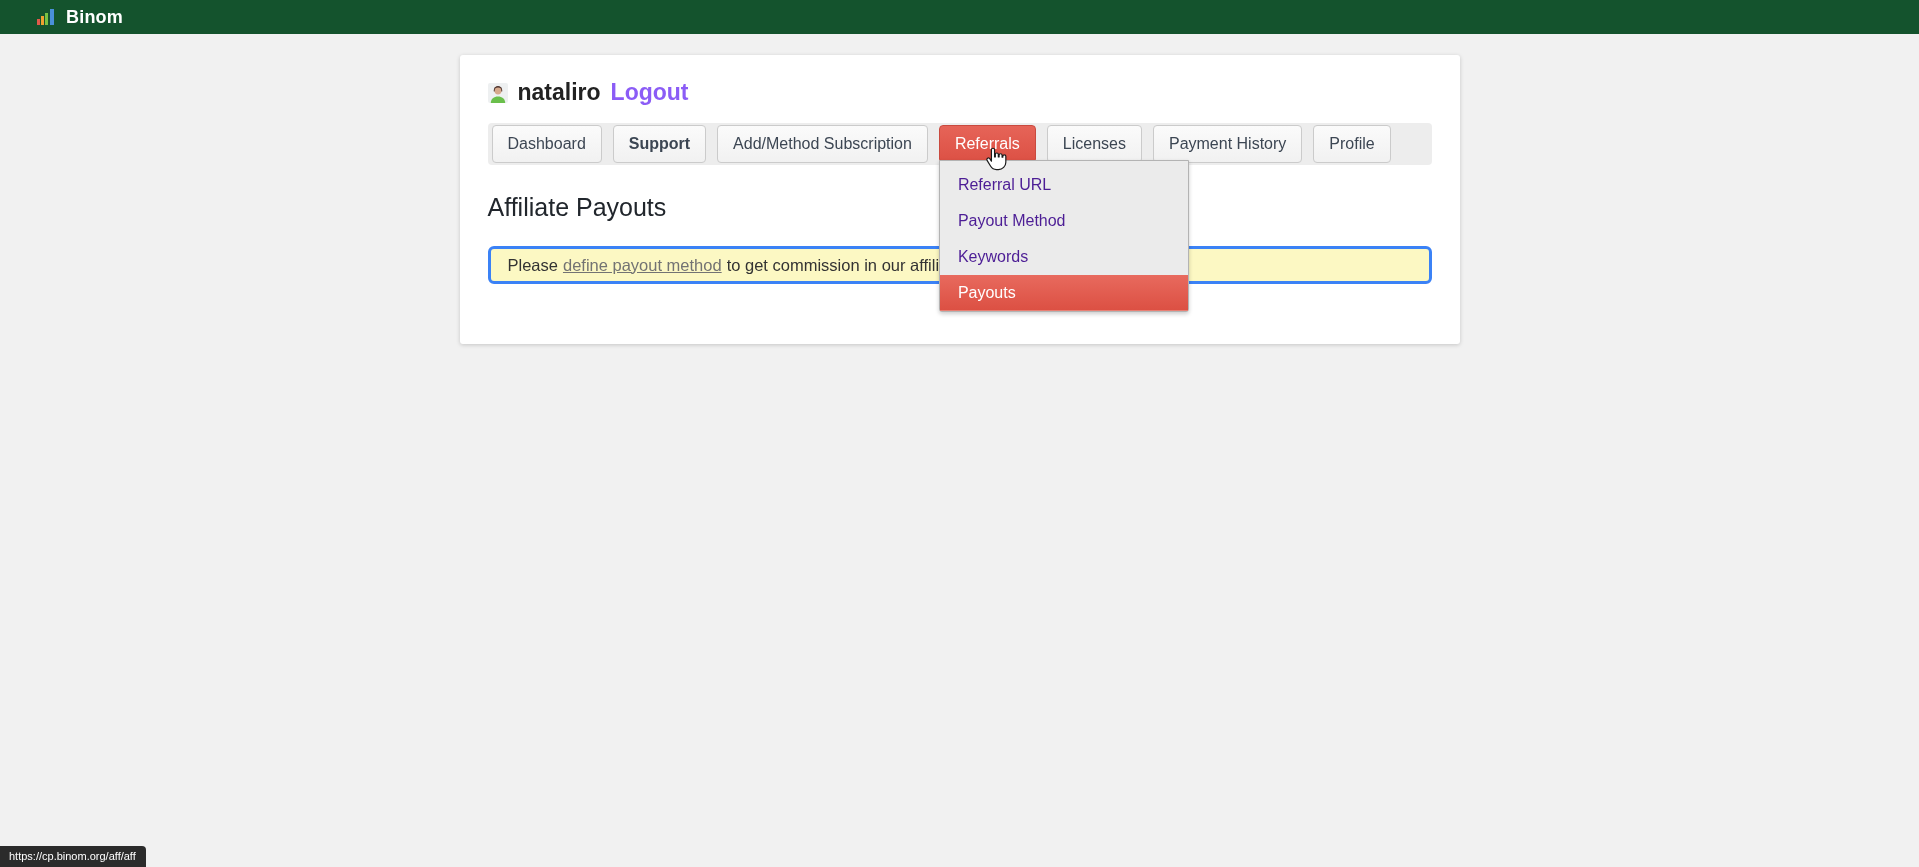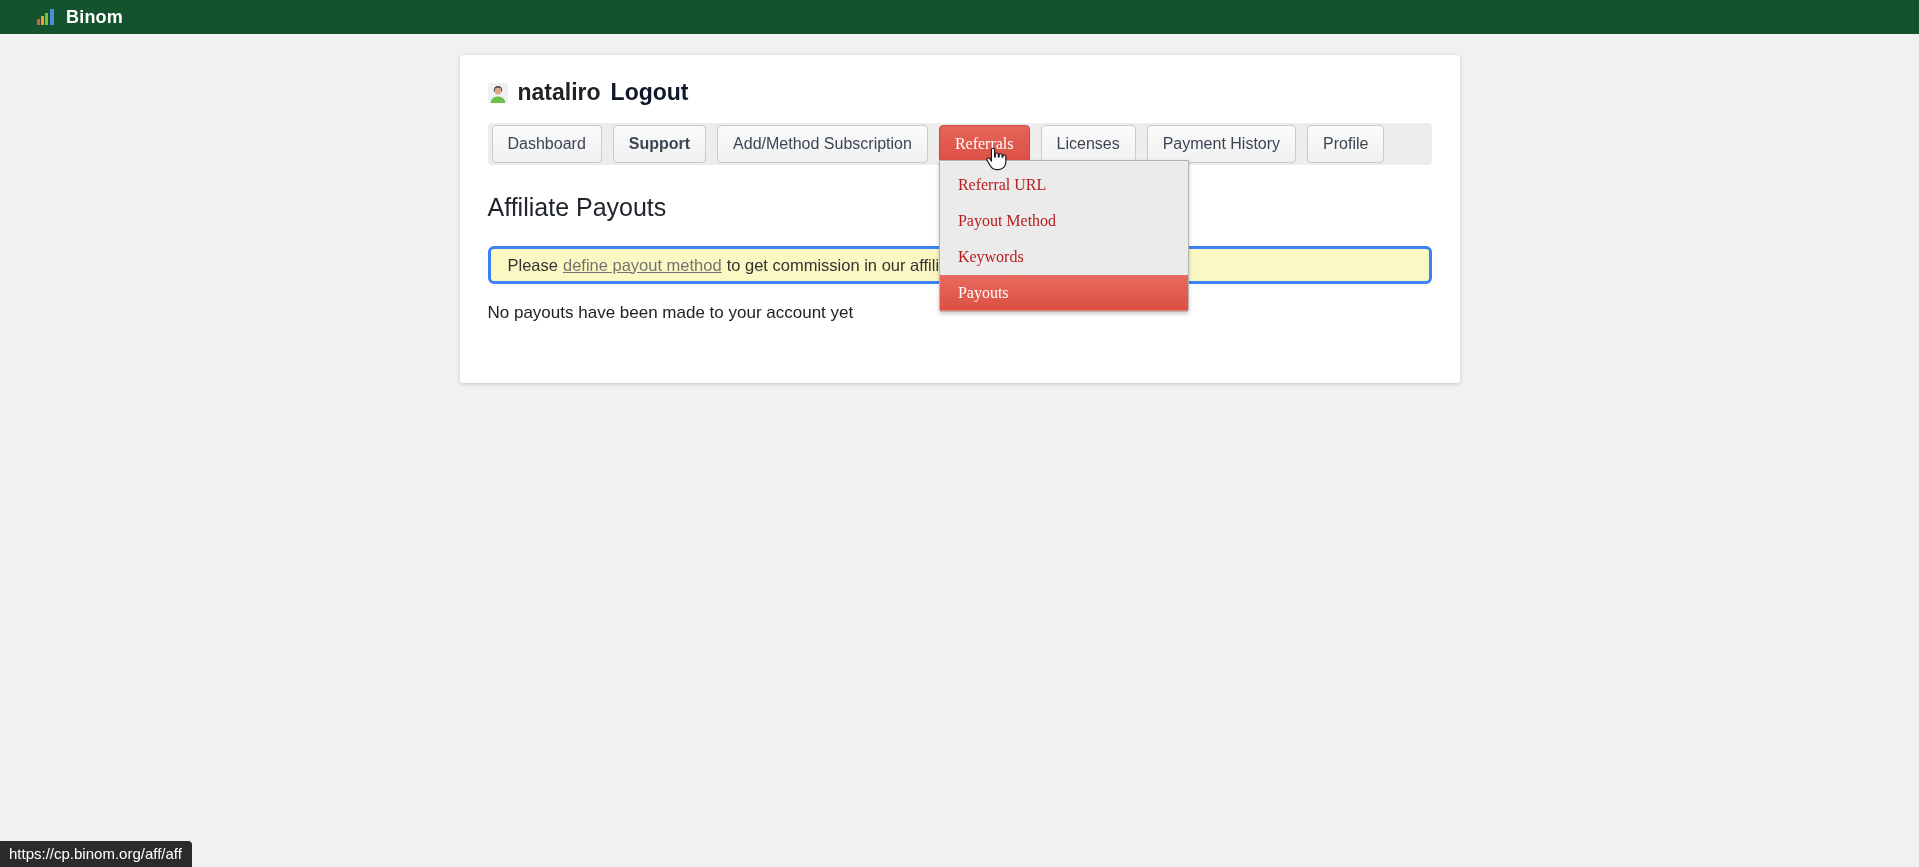--- a/index.html
+++ b/index.html
@@ -23,51 +23,51 @@
   
   .card {
     width:1000px; margin:21px auto 0; background:#fff; border-radius:3px;
     box-shadow:0 1px 4px rgba(0,0,0,.18);
     padding:24px 28px 60px 28px;
     position:relative;
   }
 
   .user-row { display:flex; align-items:center; gap:10px; font-size:23px; }
   .user-name { font-weight:700; color:#222; }
-  .logout-link { color:#0f172a; font-weight:700; text-decoration:none; cursor:pointer; }
+  .logout-link { color:#8b5cf6; font-weight:700; text-decoration:none; cursor:pointer; }
 
   
   .navbar {
     margin-top:17px; background:#ededed; border-radius:4px; padding:4px;
     display:flex; gap:11px; position:relative; height:42px; align-items:center;
   }
   .tab {
     position:relative;
     background:linear-gradient(#fbfbfb,#f1f1f1);
     border:1px solid #cbcbcb; border-radius:4px;
     color:#3c4653; font-size:16px; padding:16px 15px; height:38px;
     display:flex; align-items:center; cursor:pointer; white-space:nowrap;
     font-family:inherit;
   }
   .tab.bold { font-weight:700; }
   .tab.active {
     background:linear-gradient(#e66458,#dc5044);
-    border-color:#c94a3f; color:#fff;font-family:Liberation Serif, serif;
+    border-color:#c94a3f; color:#fff;
   }
 
   
   .dropdown {
     position:absolute; top:34px; left:-1px; width:250px;
     background:#ebebeb; border:1px solid #b3b3b3; border-radius:0 0 3px 3px;
     box-shadow:0 2px 4px rgba(0,0,0,.2); z-index:20; padding-top:6px;
     cursor:default;
   }
   .dropdown-item {
     height:36px; line-height:36px; padding-left:18px; font-size:16px;
-    color:#b91c1c; cursor:pointer;
+    color:#4c1d95; cursor:pointer;
   }
   .dropdown-item.active {
     background:linear-gradient(#e86a5e,#dc5043);
     color:#fff; border-bottom:1px solid #e98074;
   }
 
   
   .cursor {
     position:absolute; left:44px; top:20px; z-index:30; pointer-events:none;
   }
@@ -80,21 +80,21 @@
     margin-top:24px; height:38px; background:#fcf8c3; border:3px solid #3b82f6;
     border-radius:6px; display:flex; align-items:center; padding-left:17px;
     font-size:16.5px; color:#333; gap:5px; white-space:nowrap; overflow:hidden;
   }
   .notice a { color:#737373; text-decoration:underline; cursor:pointer; }
   .empty-text { margin-top:19px; font-size:17px; color:#222; }
 
   
   .status-tooltip {
     position:fixed; left:0; bottom:0; background:#2b2b2b; color:#fff;
-    font-size:15px; padding:4px 10px 5px 9px; border-radius:0 4px 0 0;
+    font-size:11px; padding:4px 10px 5px 9px; border-radius:0 4px 0 0;
     z-index:50;
   }
 </style>
 </head>
 <body>
 
 <div class="topbar">
   <div class="brand">
     <span style="display:flex;">
       <svg width="20" height="18" viewBox="0 0 20 18">
@@ -151,17 +151,16 @@
   </div>
 
   <h1 class="page-title">Affiliate Payouts</h1>
 
   <div class="notice">
     <span>Please</span>
     <a>define payout method</a>
     <span>to get commission in our affilia</span>
   </div>
 
-  <div class="empty-text">No payouts have been made to your account yet</div>
 
 </div>
 
 <div class="status-tooltip">https://cp.binom.org/aff/aff</div>
 
 </body></html>

